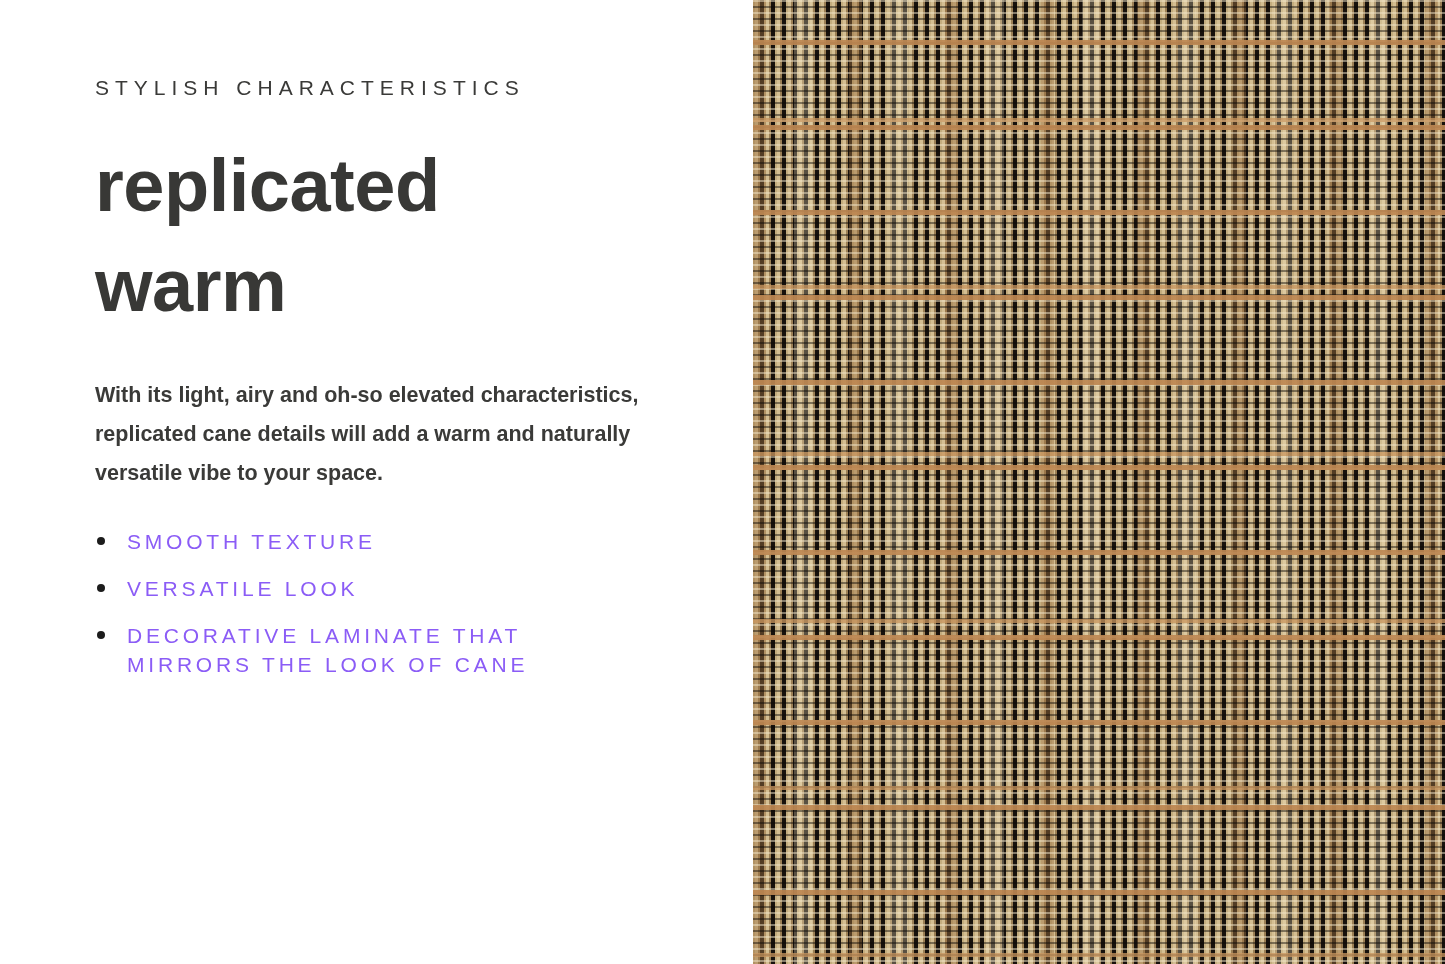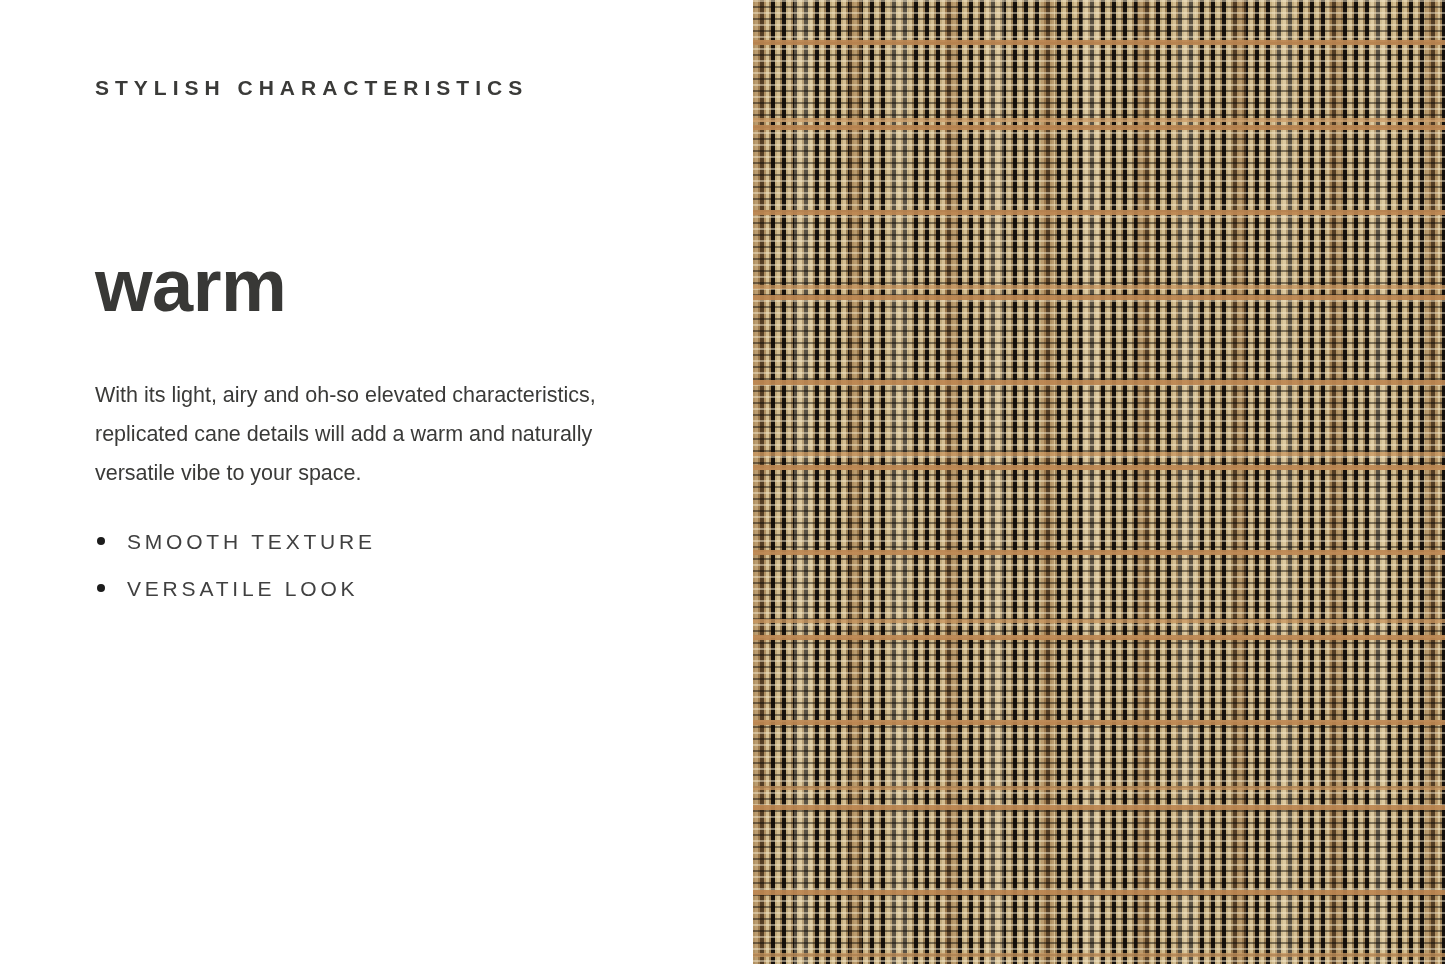--- a/index.html
+++ b/index.html
@@ -26,39 +26,39 @@
   }
   .left-panel{
     position:absolute;
     left:0;top:0;bottom:0;
     width:753px;
     background:var(--page-bg);
     padding:76px 60px 0 95px;
   }
   .eyebrow{
     font-size:21px;
-    font-weight:700;
+    font-weight:400;
     letter-spacing:6px;
     color:var(--text-color);
     white-space:nowrap;
   }
   .title{
     margin-top:36px;
     font-size:74px;
     line-height:100px;
     font-weight:700;
     letter-spacing:-0.5px;
     color:#383836;
   }
   .description{
     margin-top:40px;
     max-width:552px;
     font-size:21.5px;
     line-height:39px;
-    font-weight:400;
+    font-weight:700;
     color:var(--text-color);
   }
   .feature-list{
     margin-top:34px;
     list-style:none;
   }
   .feature-item{
     display:flex;
     align-items:flex-start;
     margin-bottom:18px;
@@ -69,21 +69,21 @@
     border-radius:50%;
     background:#1c1c1c;
     margin:10px 22px 0 2px;
   }
   .feature-label{
     display:block;
     max-width:445px;
     font-size:21px;
     line-height:29px;
     letter-spacing:3.8px;
-    color:#404040;
+    color:#8b5cf6;
   }
   .texture-panel{
     position:absolute;
     left:753px;top:0;right:0;bottom:0;
     background-color:var(--gap-black);
     background-image:
       
       repeating-linear-gradient(180deg,
         rgba(0,0,0,0) 0px, rgba(0,0,0,0) 40px,
         rgba(189,135,82,0.92) 40px, rgba(189,135,82,0.92) 45px,
@@ -118,34 +118,38 @@
 </head>
 <body>
 
 <div class="page">
 
   <div class="left-panel">
 
     <div class="eyebrow">STYLISH CHARACTERISTICS</div>
 
     <h1 class="title">
-      <br>
+      <span>replicated</span><br>
       <span>warm</span>
     </h1>
 
     <p class="description">With its light, airy and oh-so elevated characteristics, replicated cane details will add a warm and naturally versatile vibe to your space.</p>
 
     <ul class="feature-list">
       <li class="feature-item">
         <span class="bullet-dot"></span>
         <span class="feature-label">SMOOTH TEXTURE</span>
       </li>
       <li class="feature-item">
         <span class="bullet-dot"></span>
         <span class="feature-label">VERSATILE LOOK</span>
       </li>
+      <li class="feature-item">
+        <span class="bullet-dot"></span>
+        <span class="feature-label">DECORATIVE LAMINATE THAT MIRRORS THE LOOK OF CANE</span>
+      </li>
     </ul>
 
   </div>
 
   <div class="texture-panel"></div>
 
 </div>
 
 </body></html>

